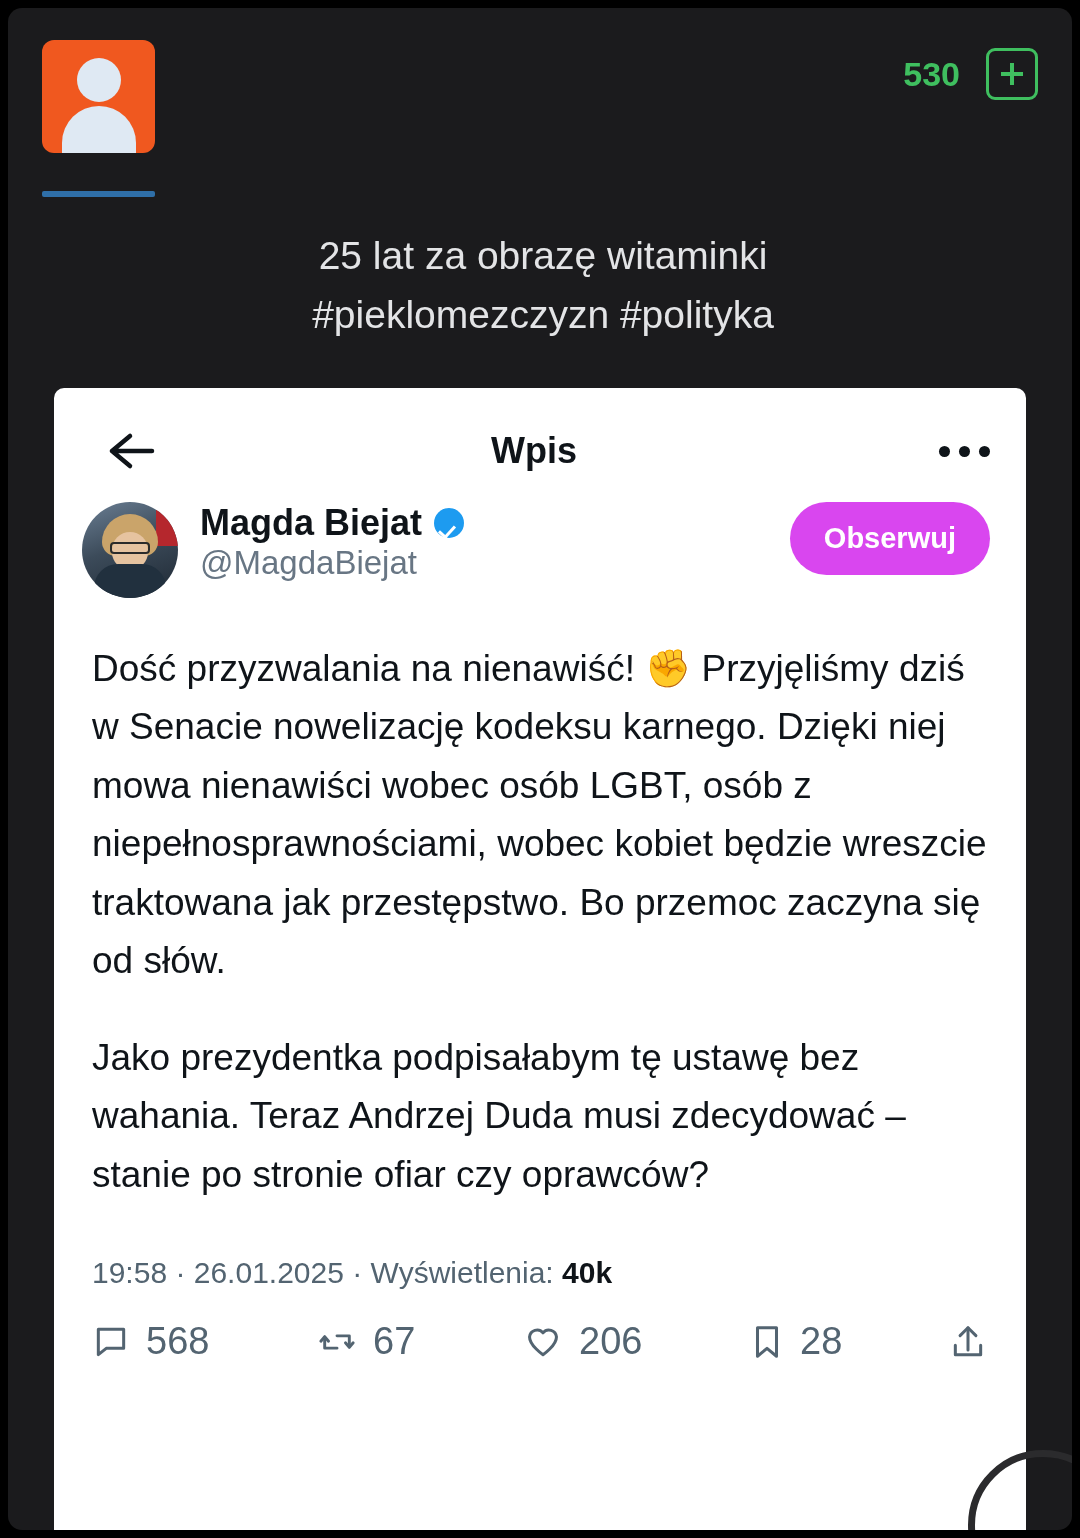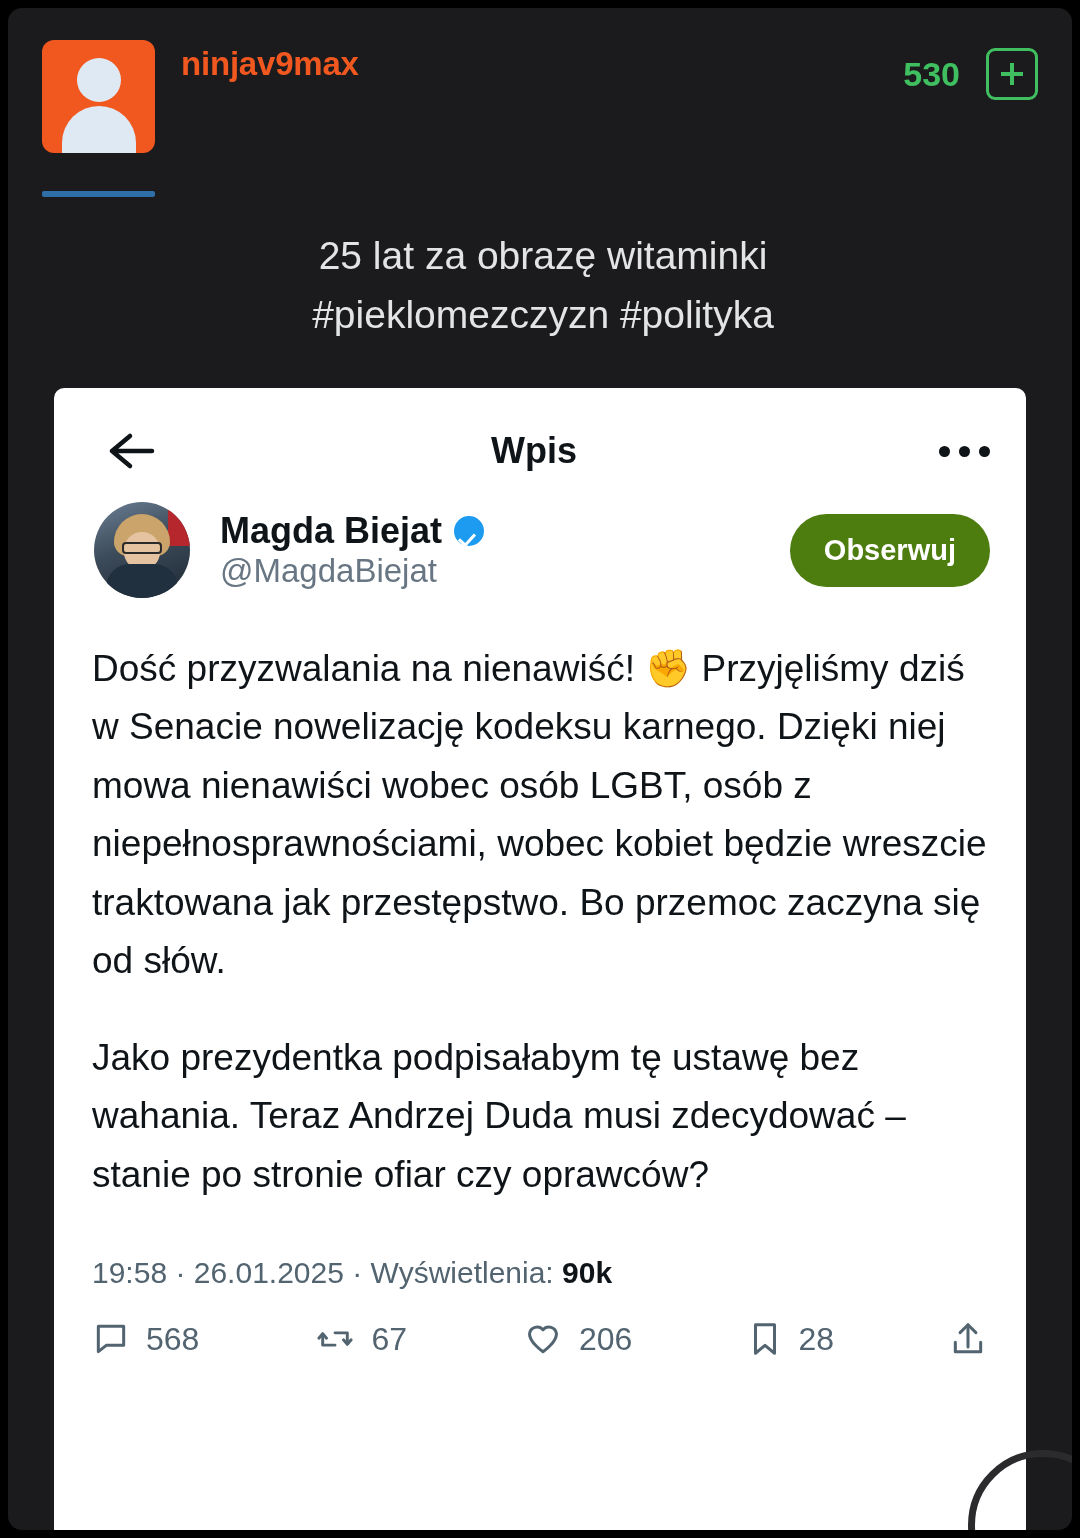--- a/index.html
+++ b/index.html
@@ -179,23 +179,22 @@
     gap: 9px;
     justify-content: flex-end;
     cursor: pointer;
   }
   .dots i {
     width: 11px; height: 11px; border-radius: 50%; background: #0f1419; display: block;
   }
 
   .tweet-head {
     display: flex;
-    align-items: center;
-    padding: 22px 36px 0 40px;
-    gap: 8px;
+    align-items: flex-start;
+    padding: 22px 36px 0 28px;
   }
   .tw-avatar {
     width: 96px; height: 96px; border-radius: 50%;
     flex: 0 0 96px;
     background: linear-gradient(160deg,#6b7f94 0%,#3c4b5a 45%,#1e2833 100%);
     position: relative;
     overflow: hidden;
   }
   .tw-avatar .hair {
     position: absolute; left: 20px; top: 12px; width: 56px; height: 42px;
@@ -227,21 +226,21 @@
   }
   .verified::after {
     content: "";
     position: absolute; left: 8px; top: 14px;
     width: 7px; height: 13px;
     border: solid #fff; border-width: 0 3px 3px 0;
     transform: rotate(42deg);
   }
   .tw-handle { font-size: 33px; color: #687684; }
   .follow-btn {
-    background: #4d7c0f; color: #fff;
+    background: #d946ef; color: #fff;
     border: none; border-radius: 40px;
     font-size: 29px; font-weight: bold;
     padding: 20px 34px;
     cursor: pointer;
     font-family: "Liberation Sans", sans-serif;
   }
 
   .tweet-text {
     padding: 42px 38px 0 38px;
     font-size: 37px;
@@ -259,21 +258,21 @@
   .tweet-meta b { color: #0f1419; }
 
   .tweet-actions {
     display: flex;
     align-items: center;
     padding: 30px 40px 0 38px;
     gap: 0;
   }
   .act {
     display: flex; align-items: center; gap: 16px;
-    color: #536471; font-size: 32px;
+    color: #536471; font-size: 38px;
     cursor: pointer;
   }
   .act svg { display: block; }
   .sp { flex: 1 1 auto; }
   .corner-arc {
     position: absolute;
     right: -46px; bottom: -70px;
     width: 150px; height: 150px;
     border: 7px solid #2b2b2d;
     border-radius: 50%;
@@ -288,21 +287,20 @@
     <div class="post-header">
       <div class="avatar-wrap">
         <div class="avatar">
           <div class="head"></div>
           <div class="body"></div>
         </div>
         <div class="avatar-underline"></div>
       </div>
 
       <div class="author-block">
-        <div class="author-name">ninjav9max</div>
       </div>
 
       <div class="header-right">
         <div class="vote-count">530</div>
         <div class="plus-btn"></div>
       </div>
     </div>
 
     <div class="post-body">
       <div class="line">25 lat za obrazę witaminki</div>
@@ -342,21 +340,21 @@
         </div>
         <button class="follow-btn">Obserwuj</button>
       </div>
 
       <div class="tweet-text">
         <p>Dość przyzwalania na nienawiść! ✊ Przyjęliśmy dziś w Senacie nowelizację kodeksu karnego. Dzięki niej mowa nienawiści wobec osób LGBT, osób z niepełnosprawnościami, wobec kobiet będzie wreszcie traktowana jak przestępstwo. Bo przemoc zaczyna się od słów.</p>
         <p>Jako prezydentka podpisałabym tę ustawę bez wahania. Teraz Andrzej Duda musi zdecydować – stanie po stronie ofiar czy oprawców?</p>
       </div>
 
       <div class="tweet-meta">
-        <span>19:58</span><span> · </span><span>26.01.2025</span><span> · </span><span>Wyświetlenia: </span><b>90k</b>
+        <span>19:58</span><span> · </span><span>26.01.2025</span><span> · </span><span>Wyświetlenia: </span><b>40k</b>
       </div>
 
       <div class="tweet-actions">
         <div class="act">
           <span>
             <svg width="38" height="38" viewBox="0 0 24 24">
                 <path d="M4 4h16v12H9l-5 4z" fill="none" stroke="#536471" stroke-width="1.9" stroke-linejoin="round"></path>
               </svg>
           </span>
           <span>568</span>

